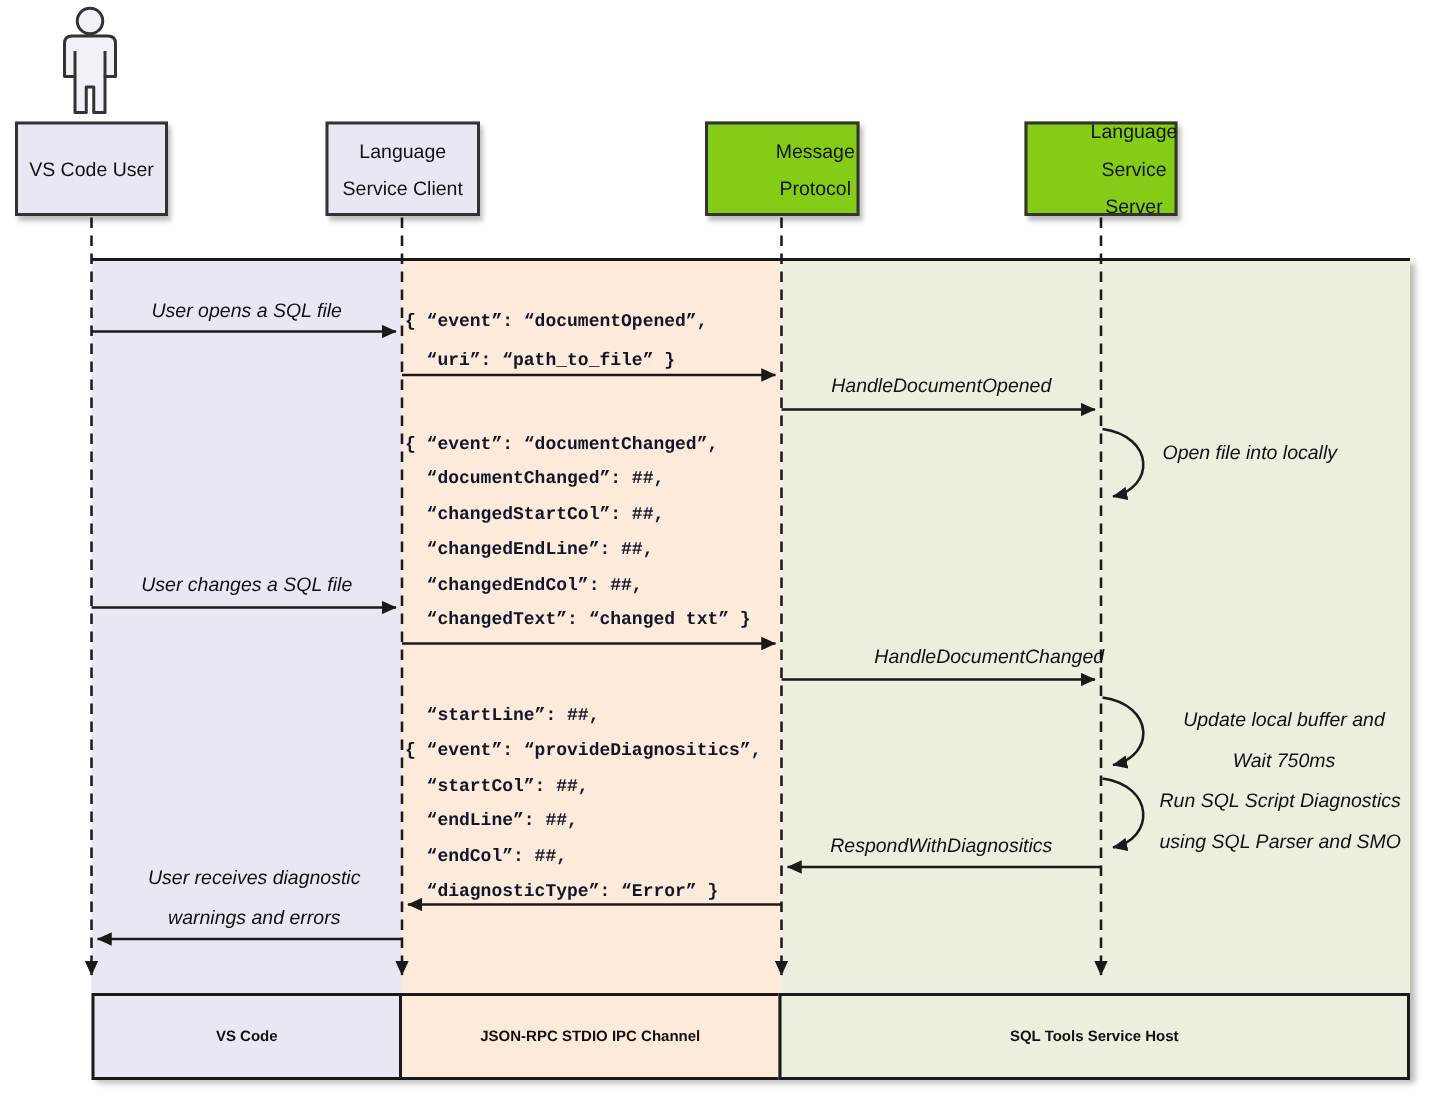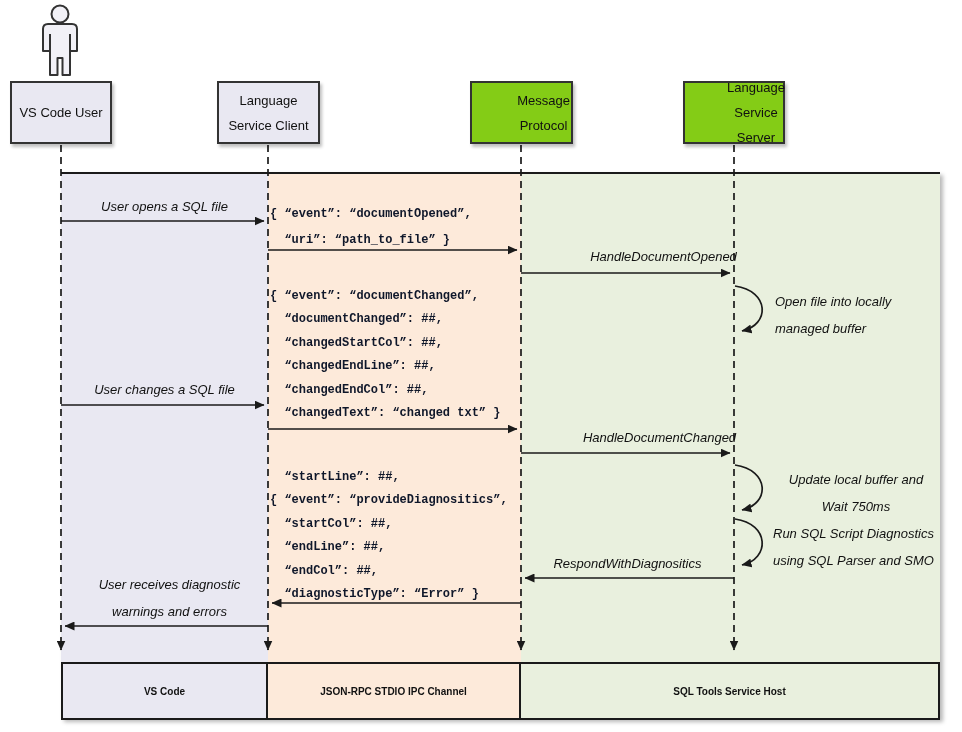--- a/index.html
+++ b/index.html
@@ -124,24 +124,23 @@
   <div class="head-box grebg" id="box-protocol">
     <span>Message</span>
     <span>Protocol</span>
   </div>
   <div class="head-box grebg" id="box-server">
     <span>Language</span>
     <span>Service Server</span>
   </div>
 
   <div class="msg" style="left:61px;top:199px;width:207px;">User opens a SQL file</div>
-  <div class="msg" style="left:521px;top:249px;width:213px;padding-left:36px;">HandleDocumentOpened</div>
+  <div class="msg" style="left:521px;top:249px;width:213px;">HandleDocumentOpened</div>
   <div class="msg two" style="left:775px;top:288px;text-align:left;">
     <div>Open file into locally</div>
-    <div>managed buffer</div>
   </div>
   <div class="msg" style="left:61px;top:382px;width:207px;">User changes a SQL file</div>
   <div class="msg" style="left:521px;top:430px;width:213px;padding-left:32px;">HandleDocumentChanged</div>
   <div class="msg two" style="left:772px;top:466px;width:168px;">
     <div>Update local buffer and</div>
     <div>Wait 750ms</div>
   </div>
   <div class="msg two" style="left:773px;top:520px;text-align:left;">
     <div>Run SQL Script Diagnostics</div>
     <div>using SQL Parser and SMO</div>

